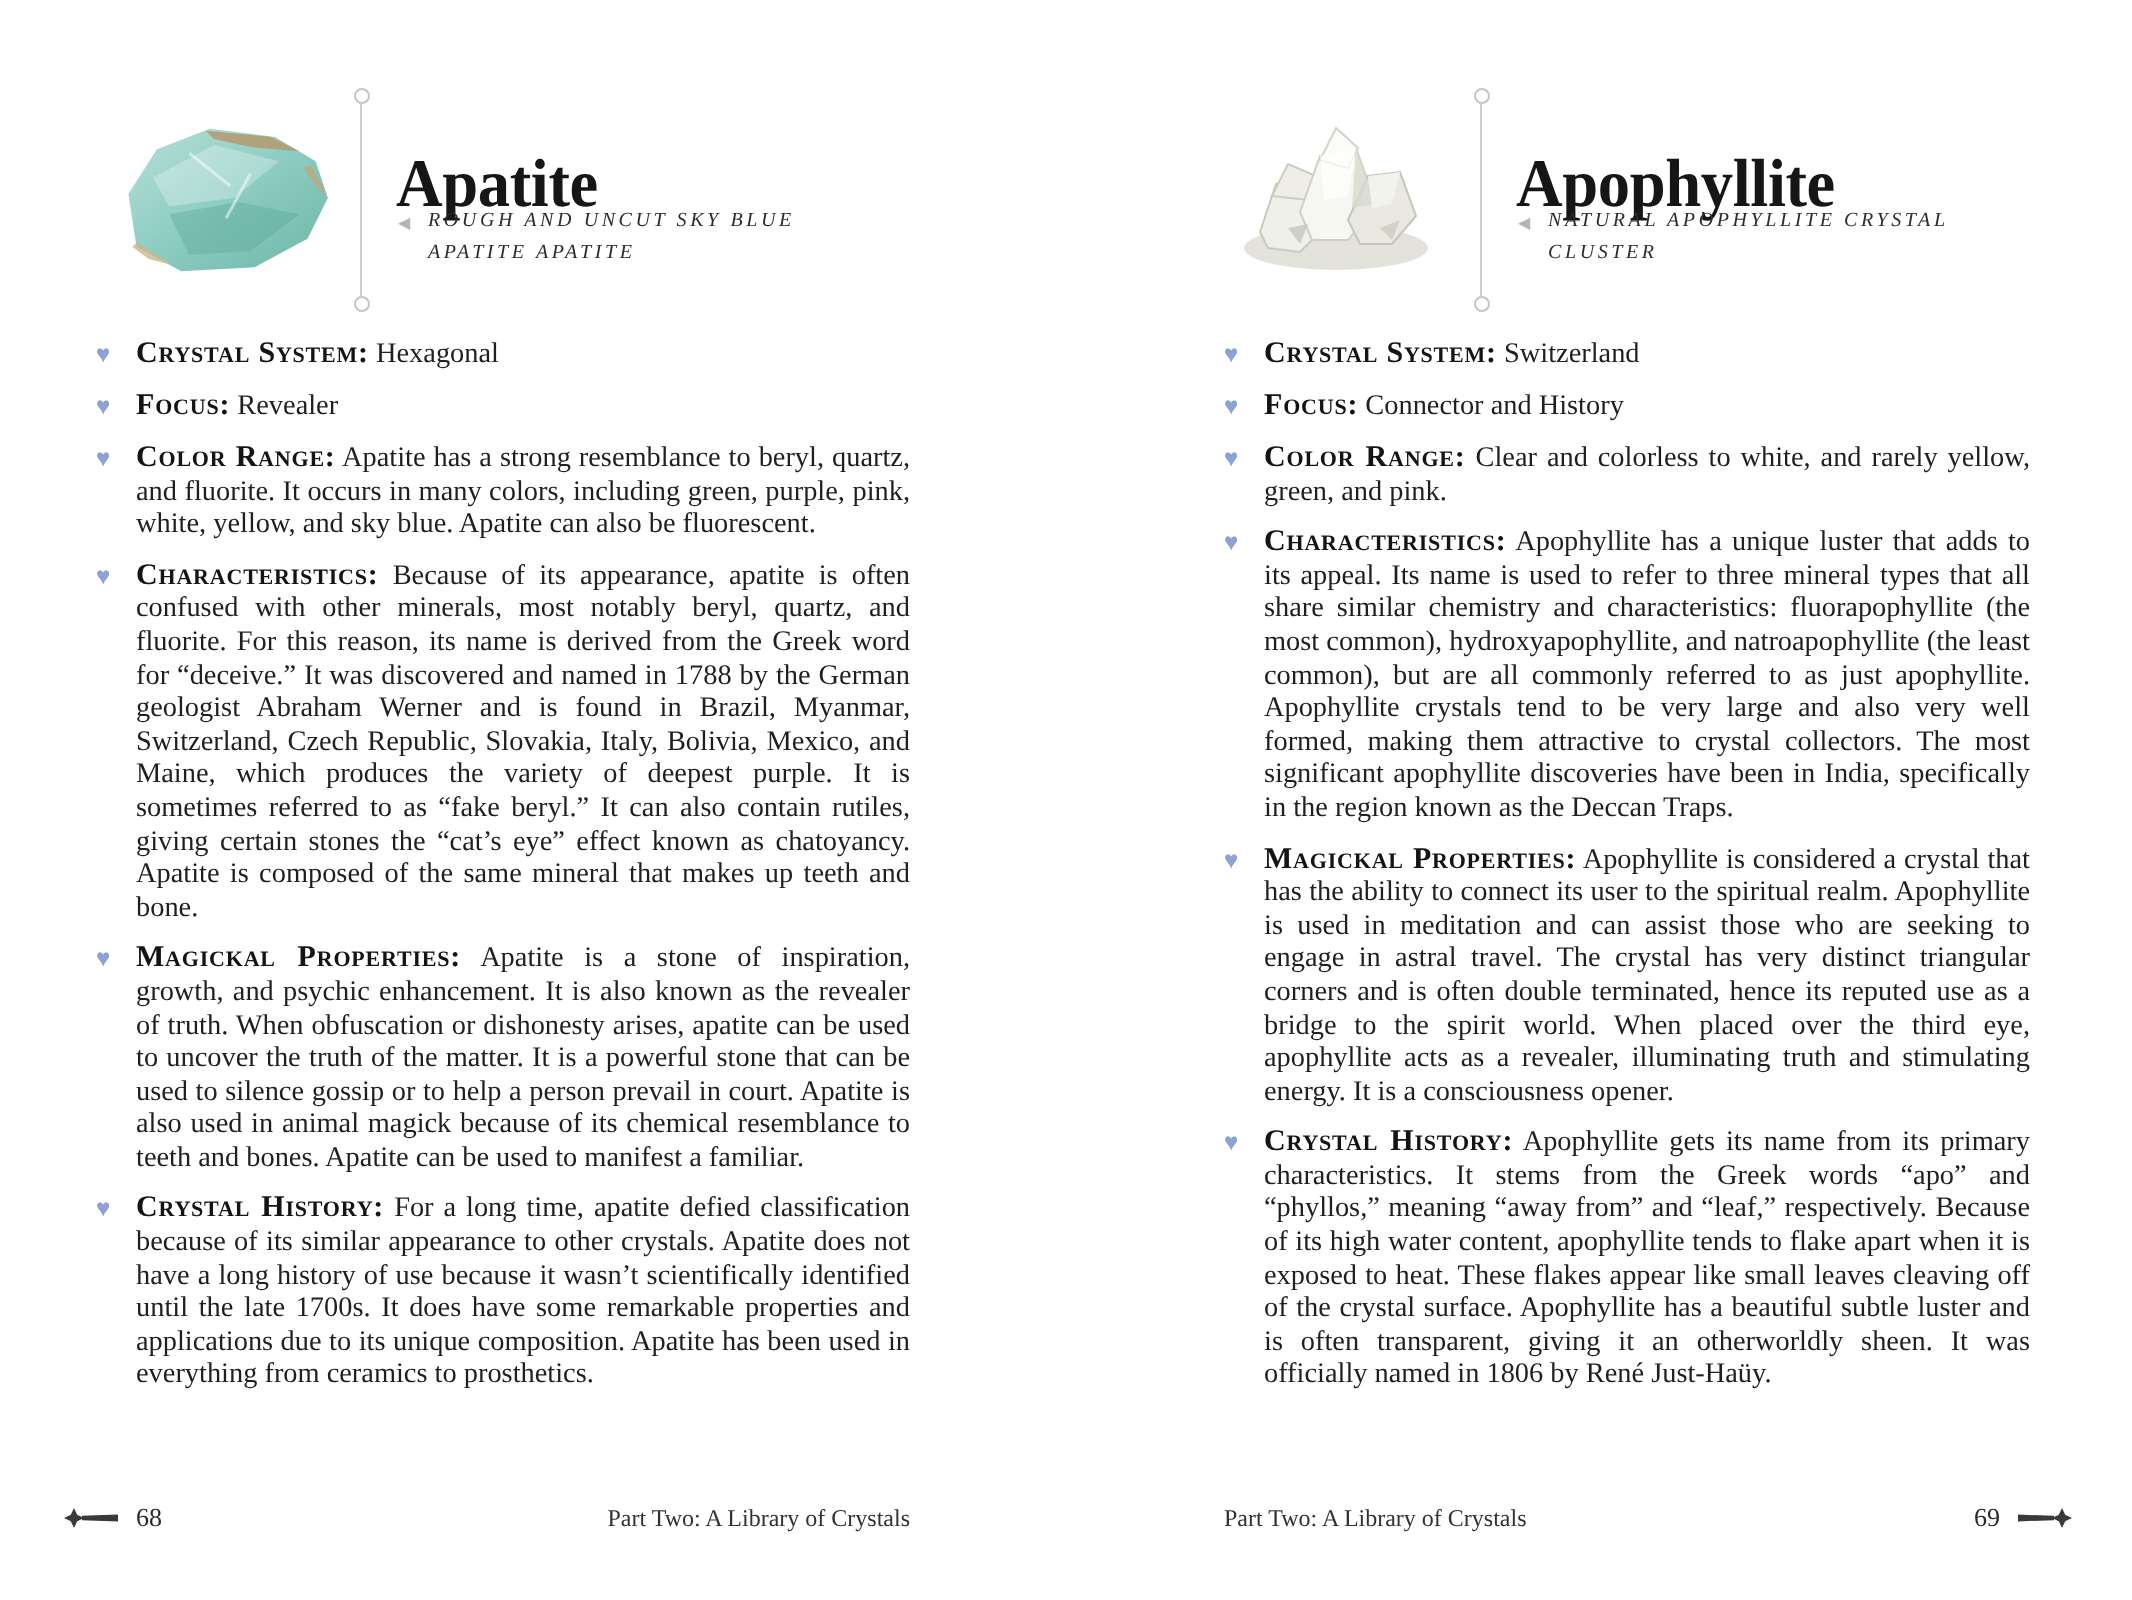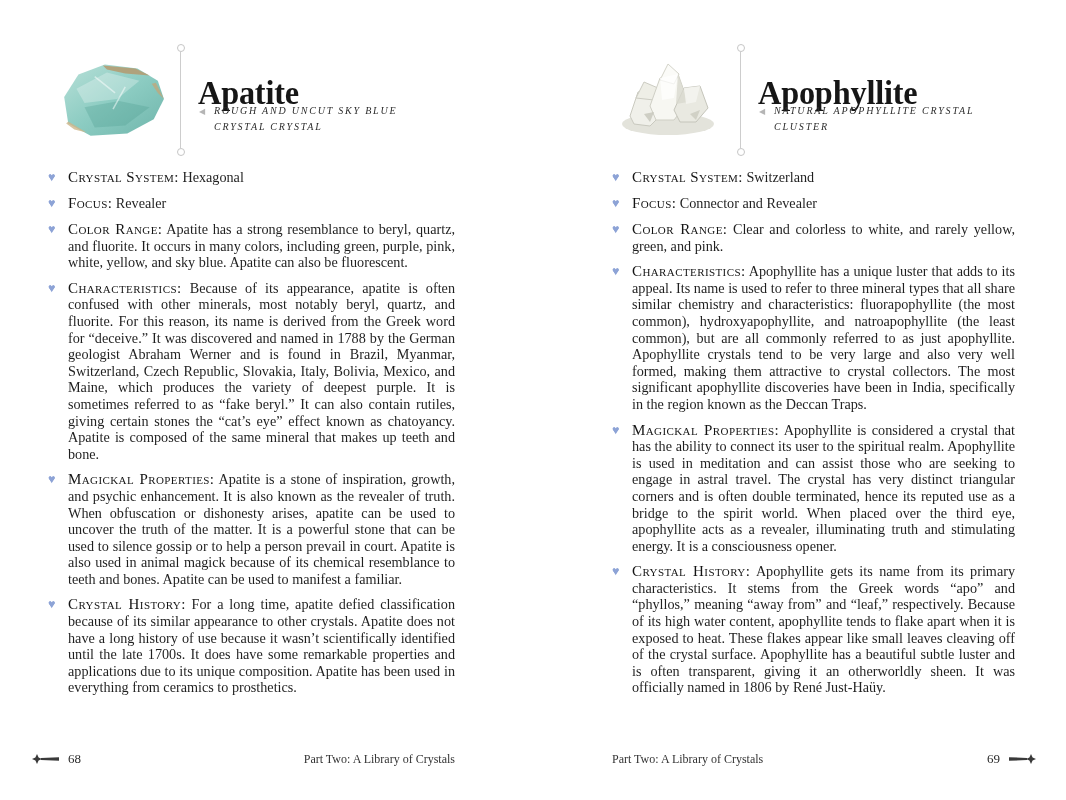--- a/index.html
+++ b/index.html
@@ -47,21 +47,21 @@
   #page-right .entries{left:79px;width:403px;}
   .entry{display:flex;margin-bottom:9px;}
   .heart{
     width:20px;flex:none;color:#8da3d6;font-size:12px;line-height:17px;
     text-shadow:0 0 0 #8da3d6;
   }
   .entry-text{
     flex:1;margin:0;text-align:justify;font-size:14.2px;line-height:16.6px;
     hyphens:auto;-webkit-hyphens:auto;color:#1f1f1f;
   }
-  .label{font-weight:normal;font-variant:small-caps;font-size:15px;letter-spacing:.4px;color:#141414;}
+  .label{font-weight:bold;font-variant:small-caps;font-size:15px;letter-spacing:.4px;color:#141414;}
 
   
   .footer-num{position:absolute;top:751px;display:flex;align-items:center;gap:8px;font-size:13px;color:#2a2a2a;}
   #page-left .footer-num{left:32px;justify-content:flex-end;}
   #page-right .footer-num{right:30px;justify-content:space-between;}
   .running-footer{
     position:absolute;top:752px;font-size:12px;color:#333;
   }
   #page-left .running-footer{left:48px;width:407px;text-align:right;}
   #page-right .running-footer{left:79px;width:403px;text-align:left;}
@@ -92,21 +92,21 @@
     </svg>
 
     <div class="divider"></div>
 
     <h1 class="crystal-title">Apatite</h1>
 
     <div class="caption">
       <span class="caption-marker">◀</span>
       <div class="caption-text">
         <span>ROUGH AND UNCUT SKY BLUE</span>
-        <span>CRYSTAL CRYSTAL</span>
+        <span>APATITE APATITE</span>
       </div>
     </div>
 
     <div class="entries">
       <div class="entry">
         <span class="heart">♥</span>
         <p class="entry-text"><b class="label">Crystal System:</b> <span>Hexagonal</span></p>
       </div>
       <div class="entry">
         <span class="heart">♥</span>
@@ -168,21 +168,21 @@
       </div>
     </div>
 
     <div class="entries">
       <div class="entry">
         <span class="heart">♥</span>
         <p class="entry-text"><b class="label">Crystal System:</b> <span>Switzerland</span></p>
       </div>
       <div class="entry">
         <span class="heart">♥</span>
-        <p class="entry-text"><b class="label">Focus:</b> <span>Connector and Revealer</span></p>
+        <p class="entry-text"><b class="label">Focus:</b> <span>Connector and History</span></p>
       </div>
       <div class="entry">
         <span class="heart">♥</span>
         <p class="entry-text"><b class="label">Color Range:</b> <span>Clear and colorless to white, and rarely yellow, green, and pink.</span></p>
       </div>
       <div class="entry">
         <span class="heart">♥</span>
         <p class="entry-text"><b class="label">Characteristics:</b> <span>Apophyllite has a unique luster that adds to its appeal. Its name is used to refer to three mineral types that all share similar chemistry and characteristics: fluorapophyllite (the most common), hydroxyapophyllite, and natroapophyllite (the least common), but are all commonly referred to as just apophyllite. Apophyllite crystals tend to be very large and also very well formed, making them attractive to crystal collectors. The most significant apophyllite discoveries have been in India, specifically in the region known as the Deccan Traps.</span></p>
       </div>
       <div class="entry">

